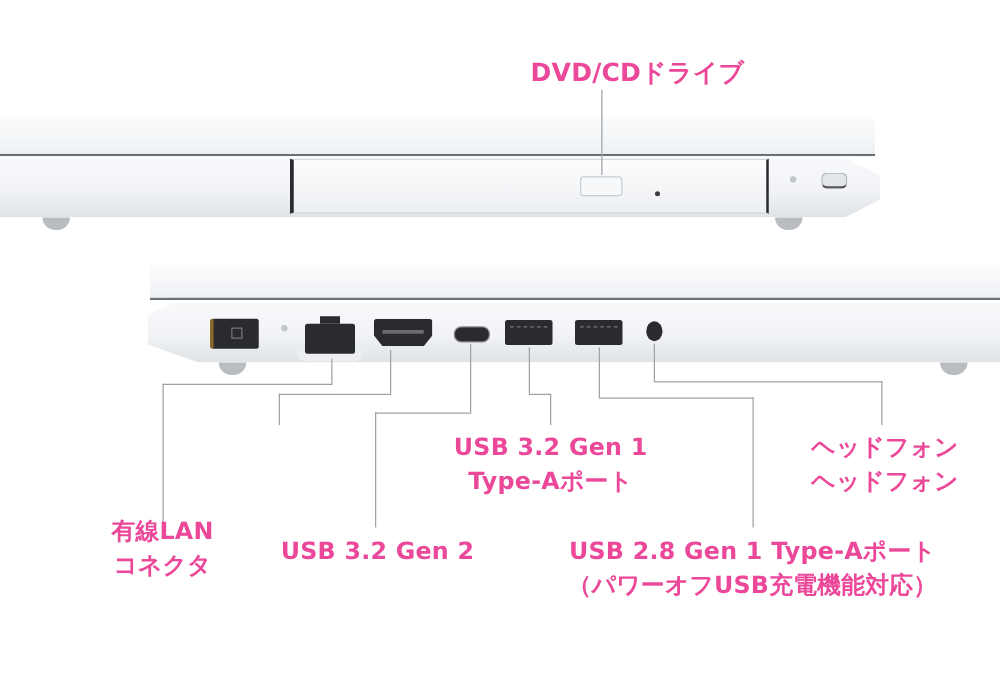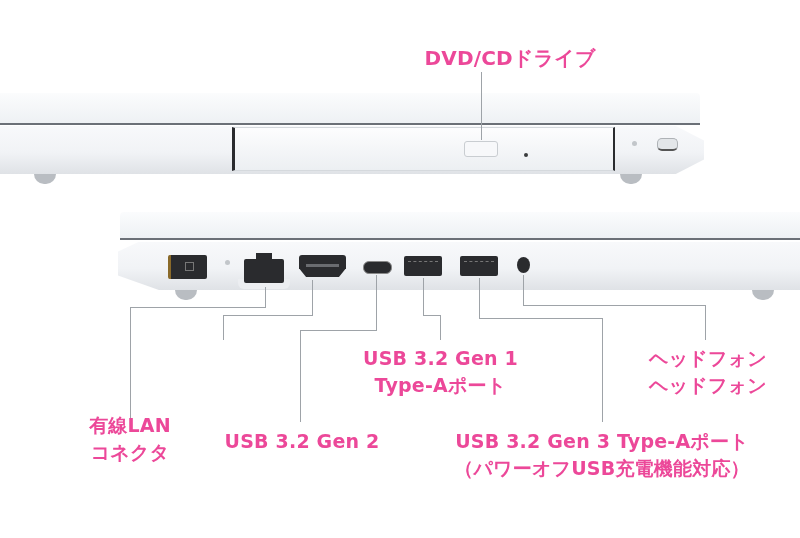--- a/index.html
+++ b/index.html
@@ -103,15 +103,15 @@
   <span>ヘッドフォン</span>
 </div>
 <div class="label" style="left:70px; top:412px; width:120px;">
   <span>有線LAN</span>
   <span>コネクタ</span>
 </div>
 <div class="label" style="left:207px; top:428px; width:190px;text-align:center;">
   <span>USB 3.2 Gen 2</span>
 </div>
 <div class="label" style="left:432px; top:428px; width:340px;">
-  <span>USB 3.2 Gen 3 Type-Aポート</span>
+  <span>USB 2.8 Gen 1 Type-Aポート</span>
   <span>（パワーオフUSB充電機能対応）</span>
 </div>
 
 </body></html>

